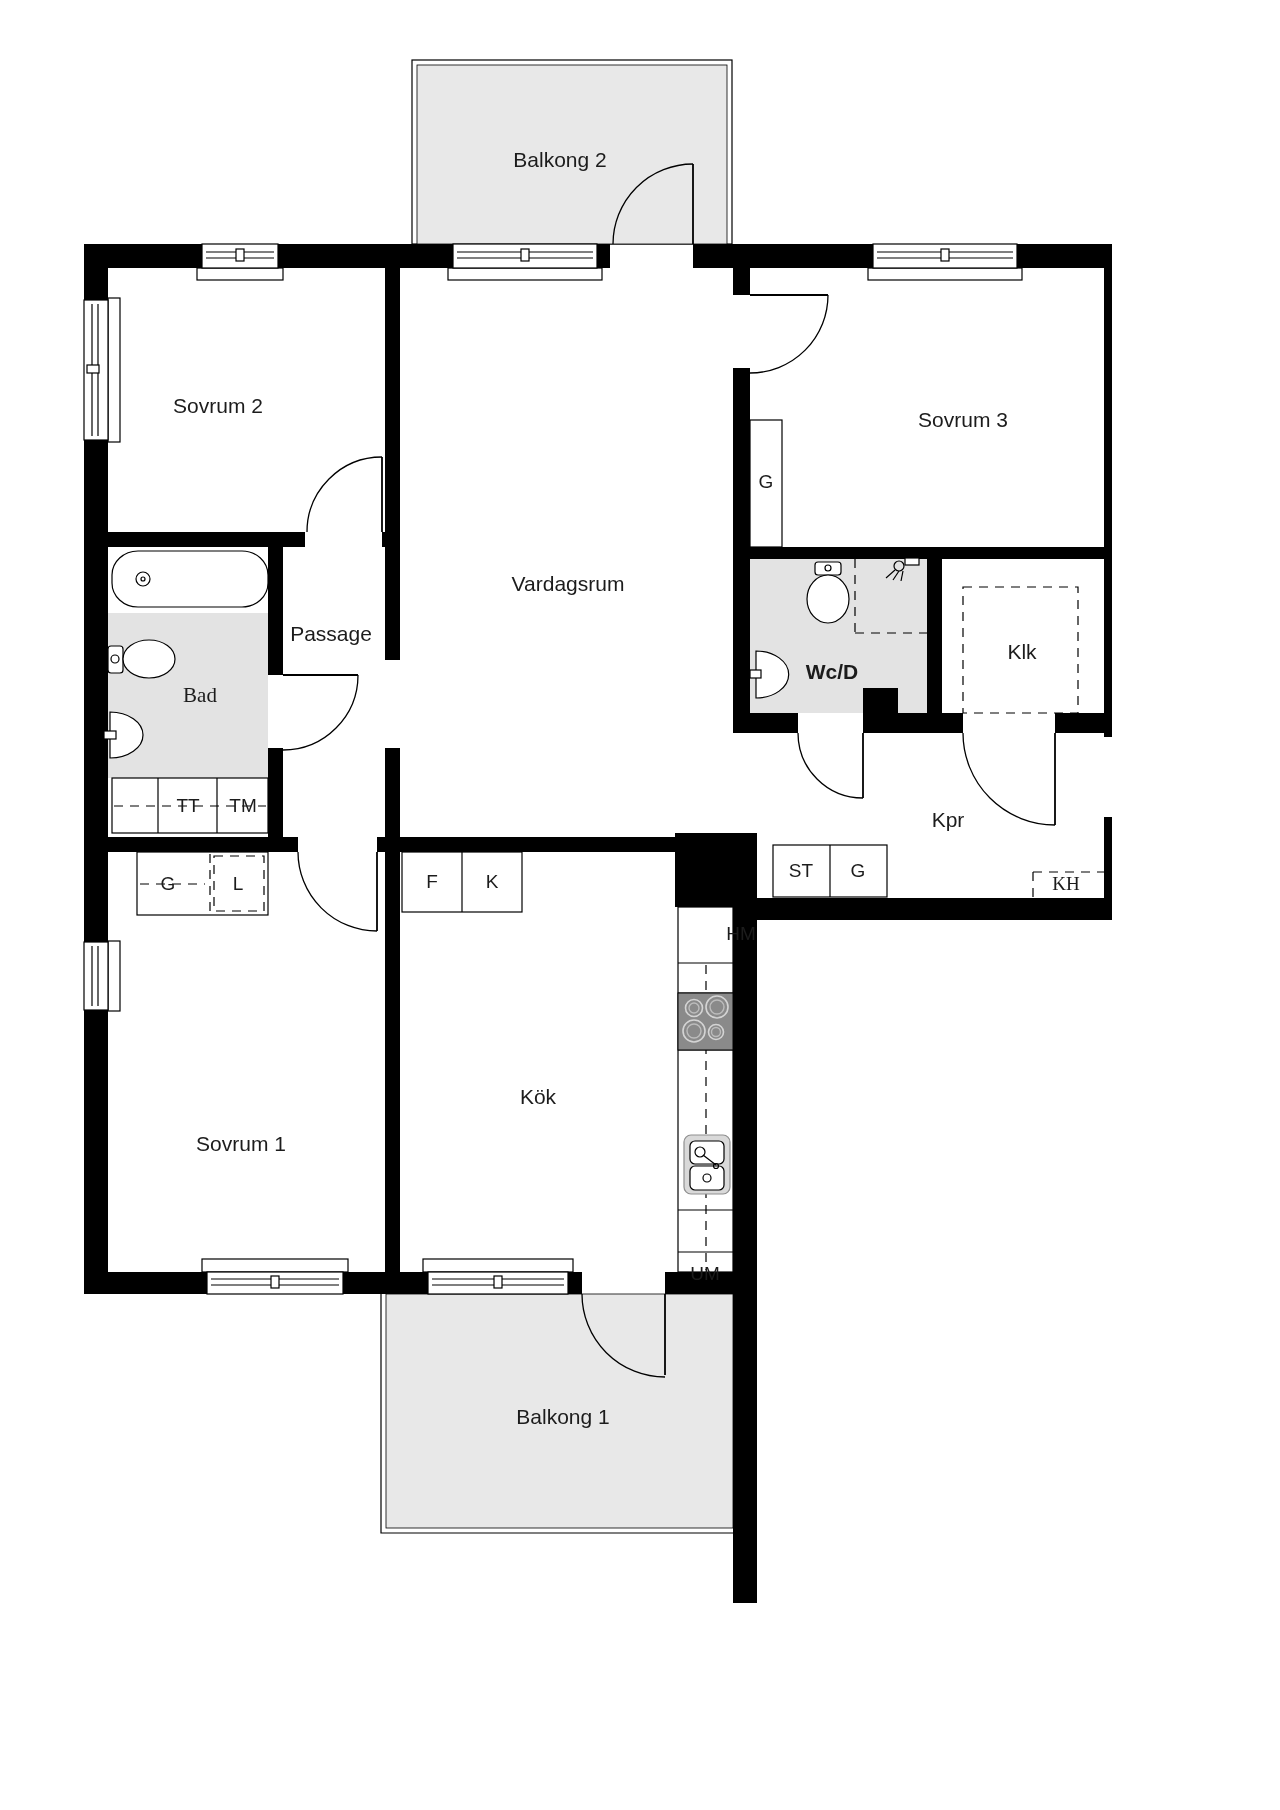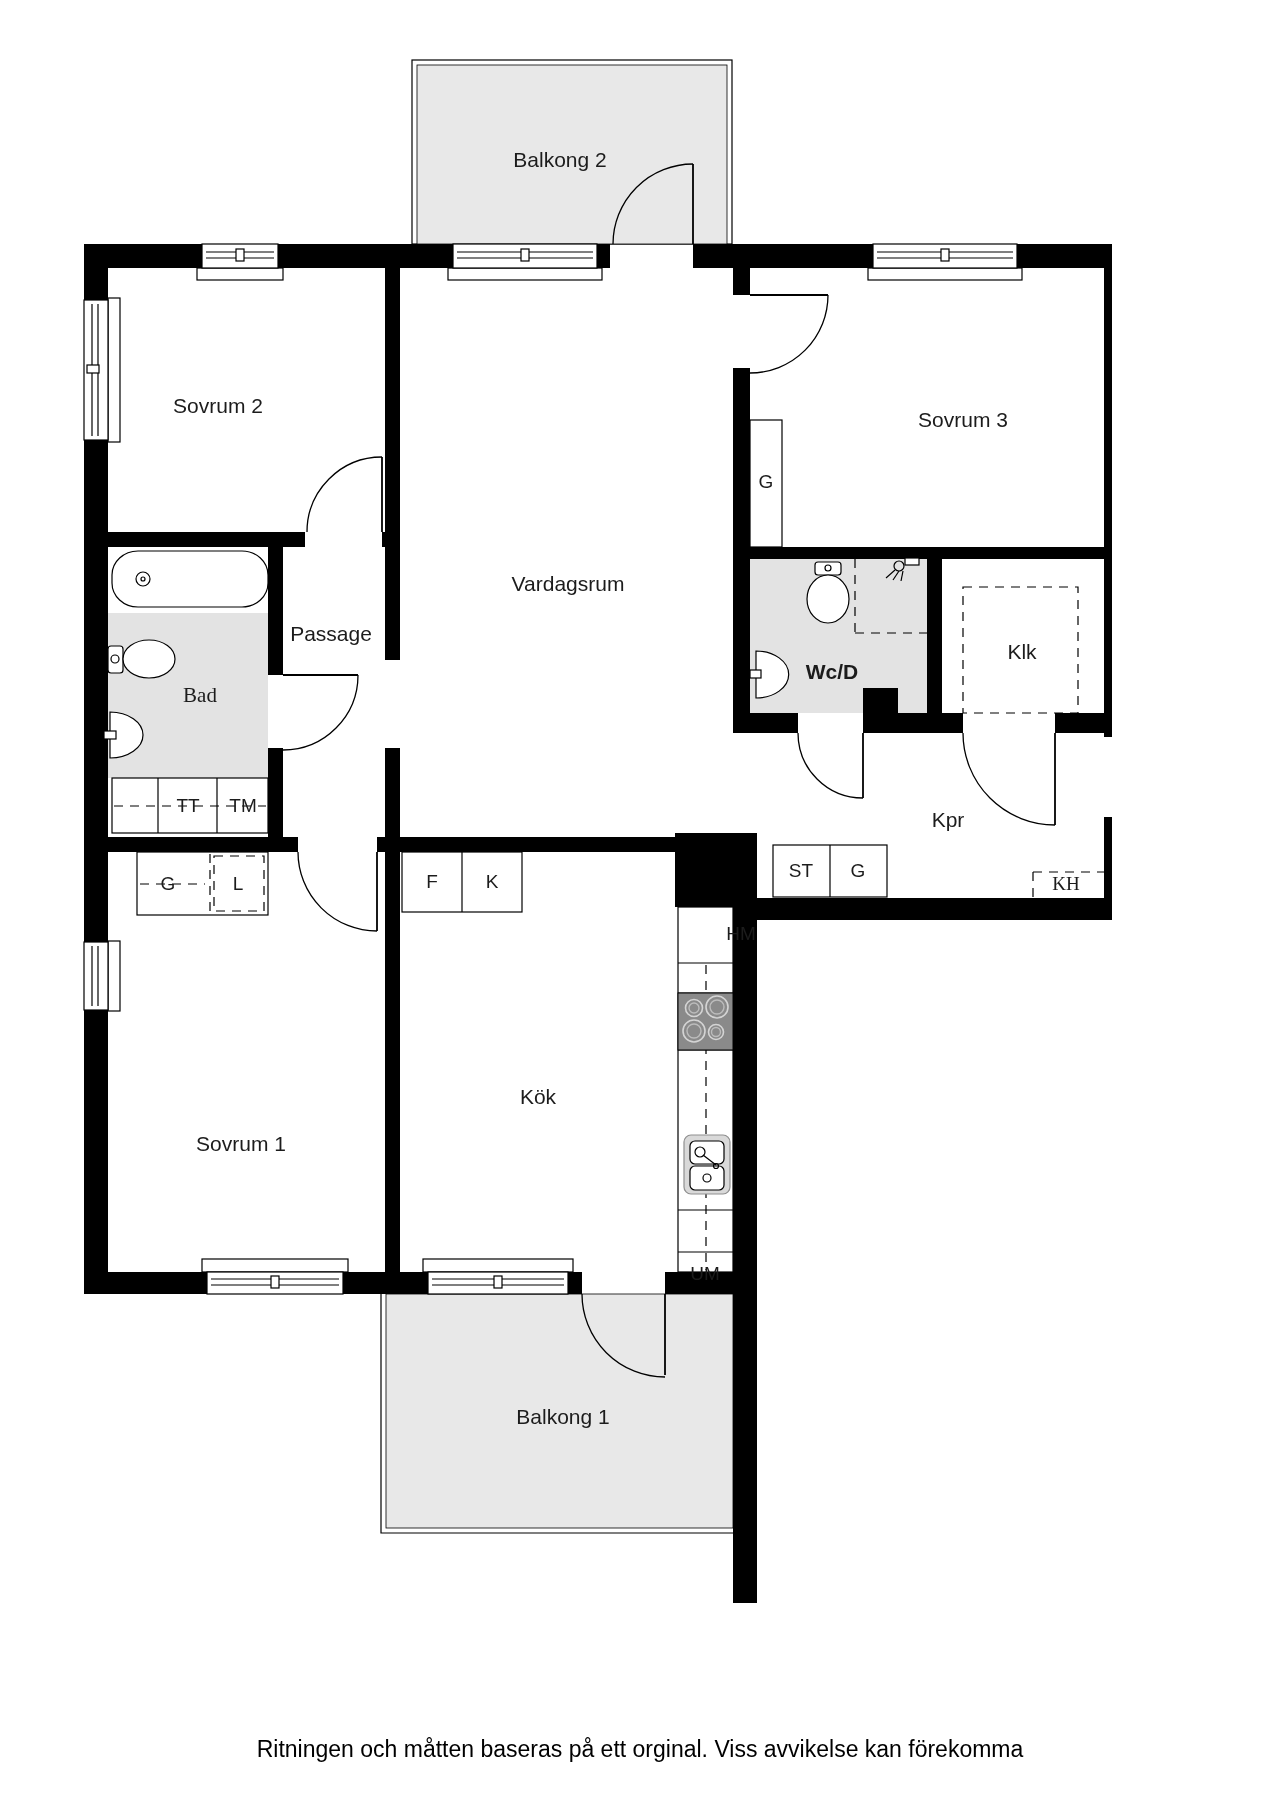--- a/index.html
+++ b/index.html
@@ -295,14 +295,13 @@
   <div class="lbl small" style="left:168px;top:884px;">G</div>
   <div class="lbl small" style="left:238px;top:884px;">L</div>
   <div class="lbl small" style="left:432px;top:882px;">F</div>
   <div class="lbl small" style="left:492px;top:882px;">K</div>
   <div class="lbl small" style="left:801px;top:871px;">ST</div>
   <div class="lbl small" style="left:858px;top:871px;">G</div>
   <div class="lbl small" style="left:1066px;top:884px;font-family:Liberation Serif, serif;">KH</div>
   <div class="lbl small" style="left:705px;top:934px;margin-left:36px;">HM</div>
   <div class="lbl small" style="left:705px;top:1231px;margin-top:43px;">UM</div>
 
-  <div class="lbl footer" style="left:640px;top:1749px;">Ritningen och måtten baseras på ett orginal. Viss avvikelse kan förekomma</div>
 </div>
 
 </body></html>

